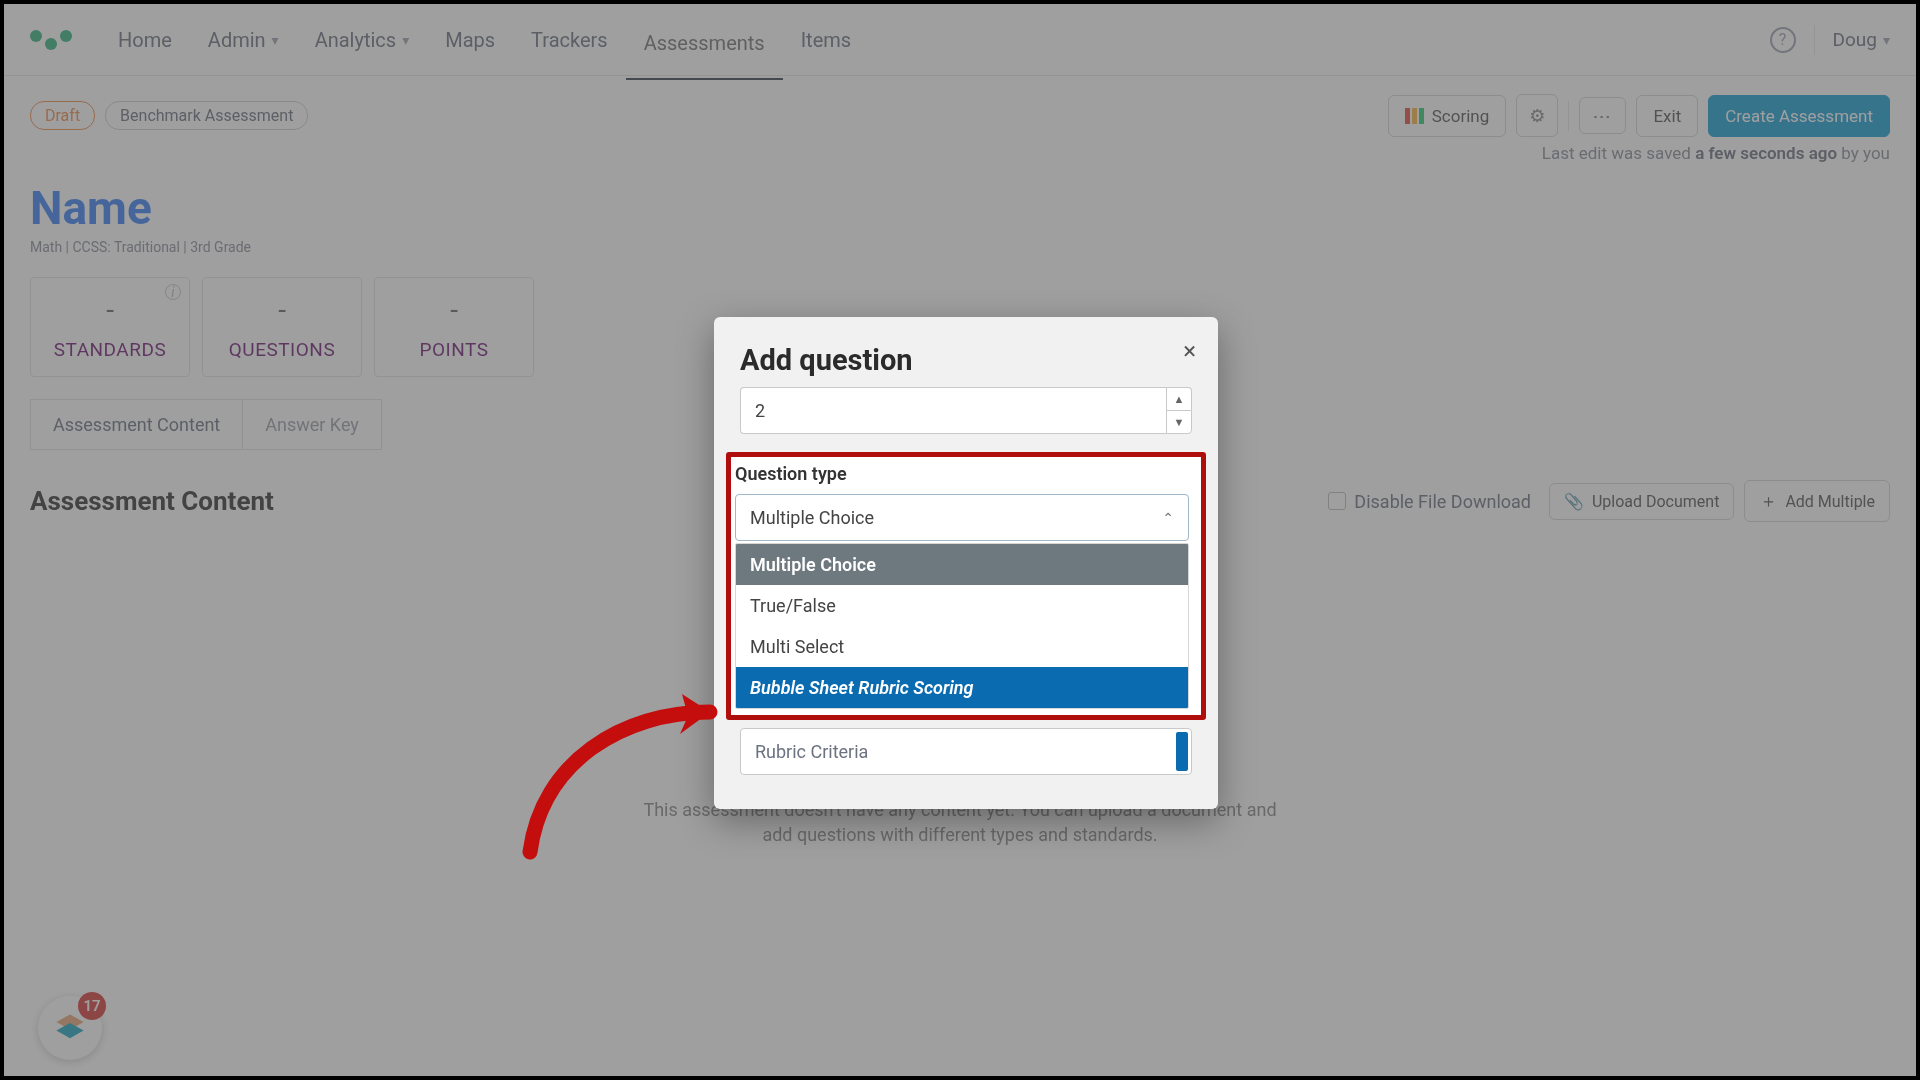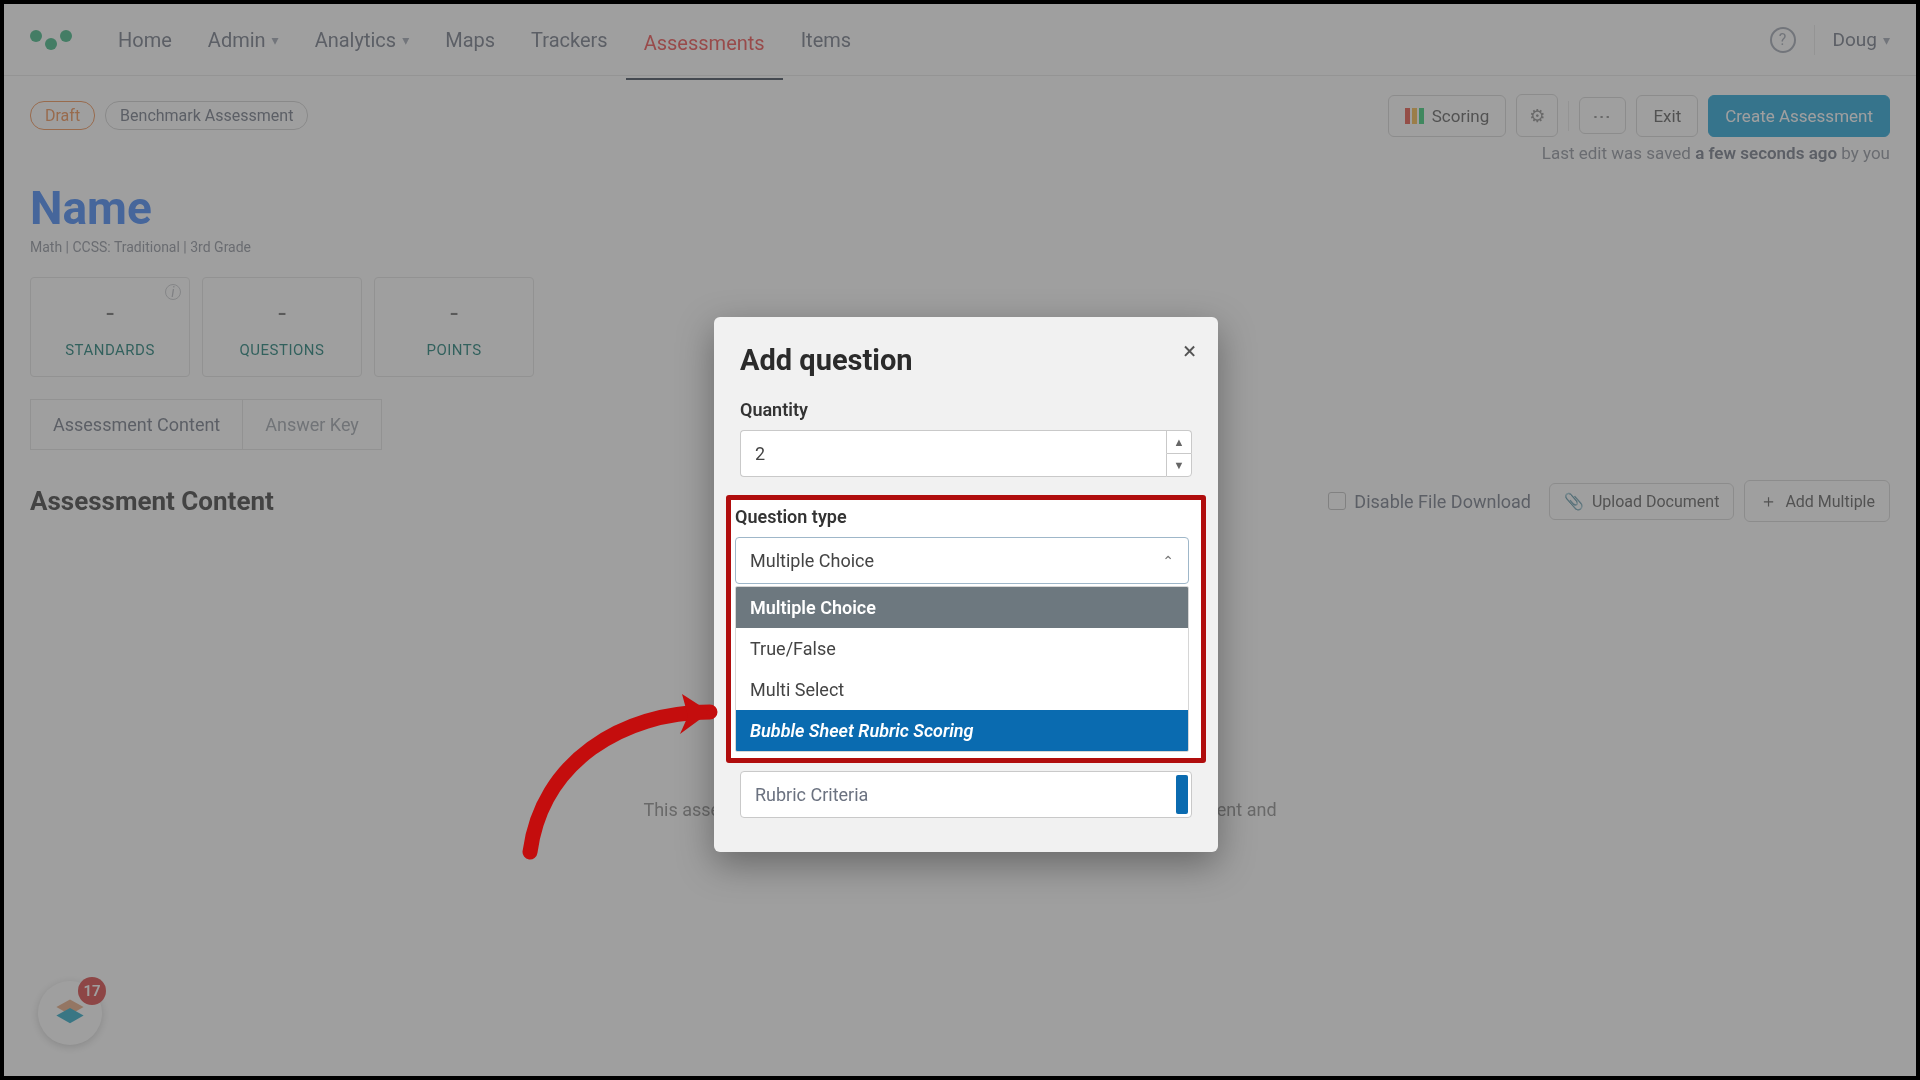--- a/index.html
+++ b/index.html
@@ -9,21 +9,21 @@
   .letterbox.bottom { bottom: 0; height: 4px; }
   .app { position: absolute; top: 4px; left: 4px; right: 4px; bottom: 4px; background: #fff; }
   .dim-overlay { position: absolute; inset: 0; background: rgba(80,80,80,0.55); pointer-events: none; z-index: 5; }
 
   
   .nav { height: 72px; padding: 0 26px; display: flex; align-items: center; border-bottom: 1px solid #e6e6e6; }
   .logo { display: flex; gap: 3px; margin-right: 28px; }
   .logo span { width: 12px; height: 12px; background: #36b37e; border-radius: 50%; display:inline-block; }
   .logo span:nth-child(2){ margin-top: 8px; }
   .nav a { color: #6b7280; text-decoration: none; font-size: 20px; padding: 0 18px; height: 72px; display: flex; align-items: center; gap: 6px; }
-  .nav a.active { color: #ef4444; border-bottom: 2px solid #374151; margin-top: 8px; }
+  .nav a.active { color: #737373; border-bottom: 2px solid #374151; margin-top: 8px; }
   .chev { font-size: 14px; color: #9ca3af; }
   .nav-right { margin-left: auto; display: flex; align-items: center; gap: 18px; }
   .help-icon { width: 26px; height: 26px; border: 2px solid #9ca3af; border-radius: 50%; display:flex; align-items:center; justify-content:center; color:#9ca3af; font-size:16px; }
   .divider-v { width:1px; height:30px; background:#e6e6e6; }
   .user { color:#6b7280; font-size:19px; display:flex; align-items:center; gap:6px; }
 
   
   .action-row { padding: 18px 26px 0 26px; display:flex; align-items:center; justify-content:space-between; }
   .badges { display:flex; gap:10px; }
   .badge { padding: 4px 14px; border-radius: 14px; font-size: 16px; border:1px solid; }
@@ -44,21 +44,21 @@
 
   
   .title-block { padding: 18px 26px 0 26px; }
   .title-block h1 { font-size:46px; font-weight:700; color:#3b82f6; }
   .crumbs { font-size:14px; color:#8a8f99; margin-top:4px; }
 
   
   .stats { display:flex; gap:12px; padding: 22px 26px; }
   .stat { border:1px solid #e2e2e2; border-radius:4px; width:160px; height:100px; position:relative; display:flex; flex-direction:column; align-items:center; justify-content:center; }
   .stat .val { font-size:28px; color:#666; }
-  .stat .lbl { font-size:15px; color:#0f766e; letter-spacing:0.5px; margin-top:12px; }
+  .stat .lbl { font-size:19px; color:#701a75; letter-spacing:0.5px; margin-top:12px; }
   .stat .info { position:absolute; top:6px; right:8px; color:#b8bbc0; font-size:14px; font-style:italic; border:1px solid #c5c7cb; width:16px; height:16px; border-radius:50%; display:flex; align-items:center; justify-content:center; }
 
   
   .tabs { display:flex; padding: 0 26px; }
   .tab { border:1px solid #e2e2e2; padding:14px 22px; font-size:18px; color:#6b7280; margin-right:-1px; }
   .tab:last-child { color:#9aa0a8; }
 
   
   .content-hdr { padding: 30px 26px 8px 26px; display:flex; align-items:center; }
   .content-hdr h2 { font-size:26px; font-weight:700; color:#333; }
@@ -67,21 +67,21 @@
   .disable-lbl { color:#6b7280; font-size:18px; margin-right:18px; display:flex; align-items:center; }
   .btn.small { padding:8px 14px; font-size:16px; }
   .plus { font-size:18px; }
 
   
   .empty { text-align:center; margin-top:220px; color:#777; }
   .empty .big { font-size:30px; color:#666; font-weight:600; }
   .empty .sub { font-size:18px; color:#888; max-width:640px; margin:12px auto 0; line-height:1.4; }
 
   
-  .corner { position:absolute; bottom:31px; left:34px; width:64px; height:64px; border-radius:50%; background:#fff; box-shadow:0 2px 8px rgba(0,0,0,0.2); display:flex; align-items:center; justify-content:center; }
+  .corner { position:absolute; bottom:16px; left:34px; width:64px; height:64px; border-radius:50%; background:#fff; box-shadow:0 2px 8px rgba(0,0,0,0.2); display:flex; align-items:center; justify-content:center; }
   .corner svg { width:34px; height:34px; }
   .corner .count { position:absolute; top:-4px; right:-4px; background:#d83a3a; color:#fff; border-radius:50%; width:28px; height:28px; font-size:15px; font-weight:600; display:flex; align-items:center; justify-content:center; }
 
   
   .modal { position:absolute; z-index:10; left:710px; top:313px; width:504px; background:#f1f1f1; border-radius:6px; box-shadow:0 12px 36px rgba(0,0,0,0.35); }
   .modal-inner { padding: 26px 26px 34px 26px; }
   .modal h3 { font-size:29px; font-weight:700; color:#2b2b2b; }
   .close-x { position:absolute; top:20px; right:22px; font-size:24px; color:#555; cursor:pointer; }
   .field-lbl { font-size:18px; font-weight:600; color:#333; margin-top:22px; }
   .qty-wrap { display:flex; margin-top:10px; }
@@ -231,21 +231,20 @@
     <div class="count">17</div>
   </div>
 
   <div class="dim-overlay"></div>
 
   <div class="modal">
     <div class="close-x">×</div>
     <div class="modal-inner">
       <h3>Add question</h3>
 
-      <div class="field-lbl">Quantity</div>
       <div class="qty-wrap">
         <input class="qty-input" value="2" style="">
         <div class="qty-steppers">
           <button>▲</button>
           <button>▼</button>
         </div>
       </div>
 
       <div class="qt-section">
         <div class="field-lbl">Question type</div>

